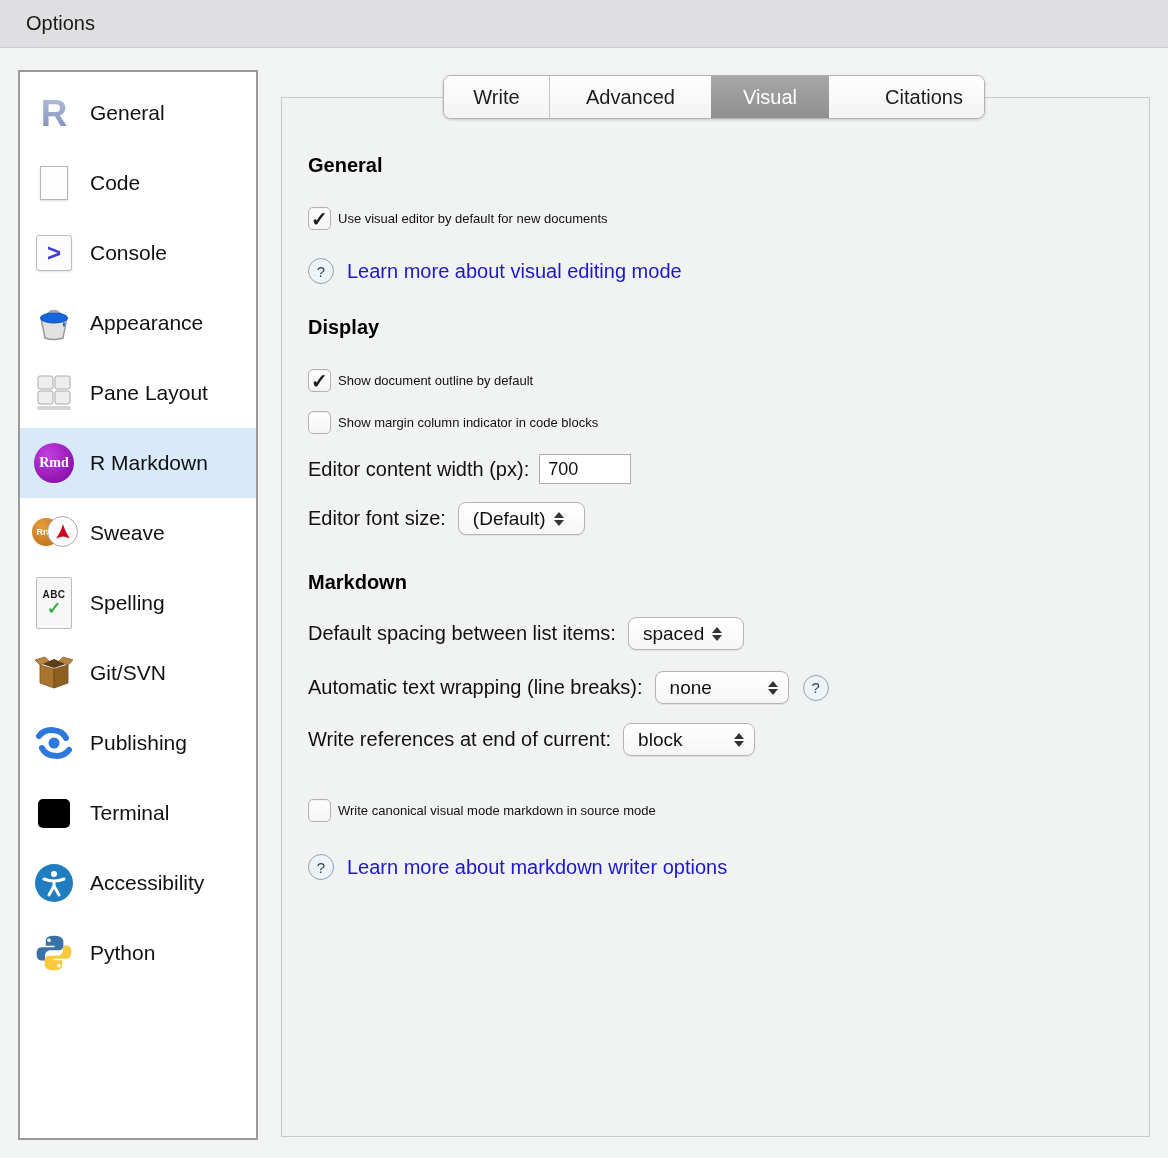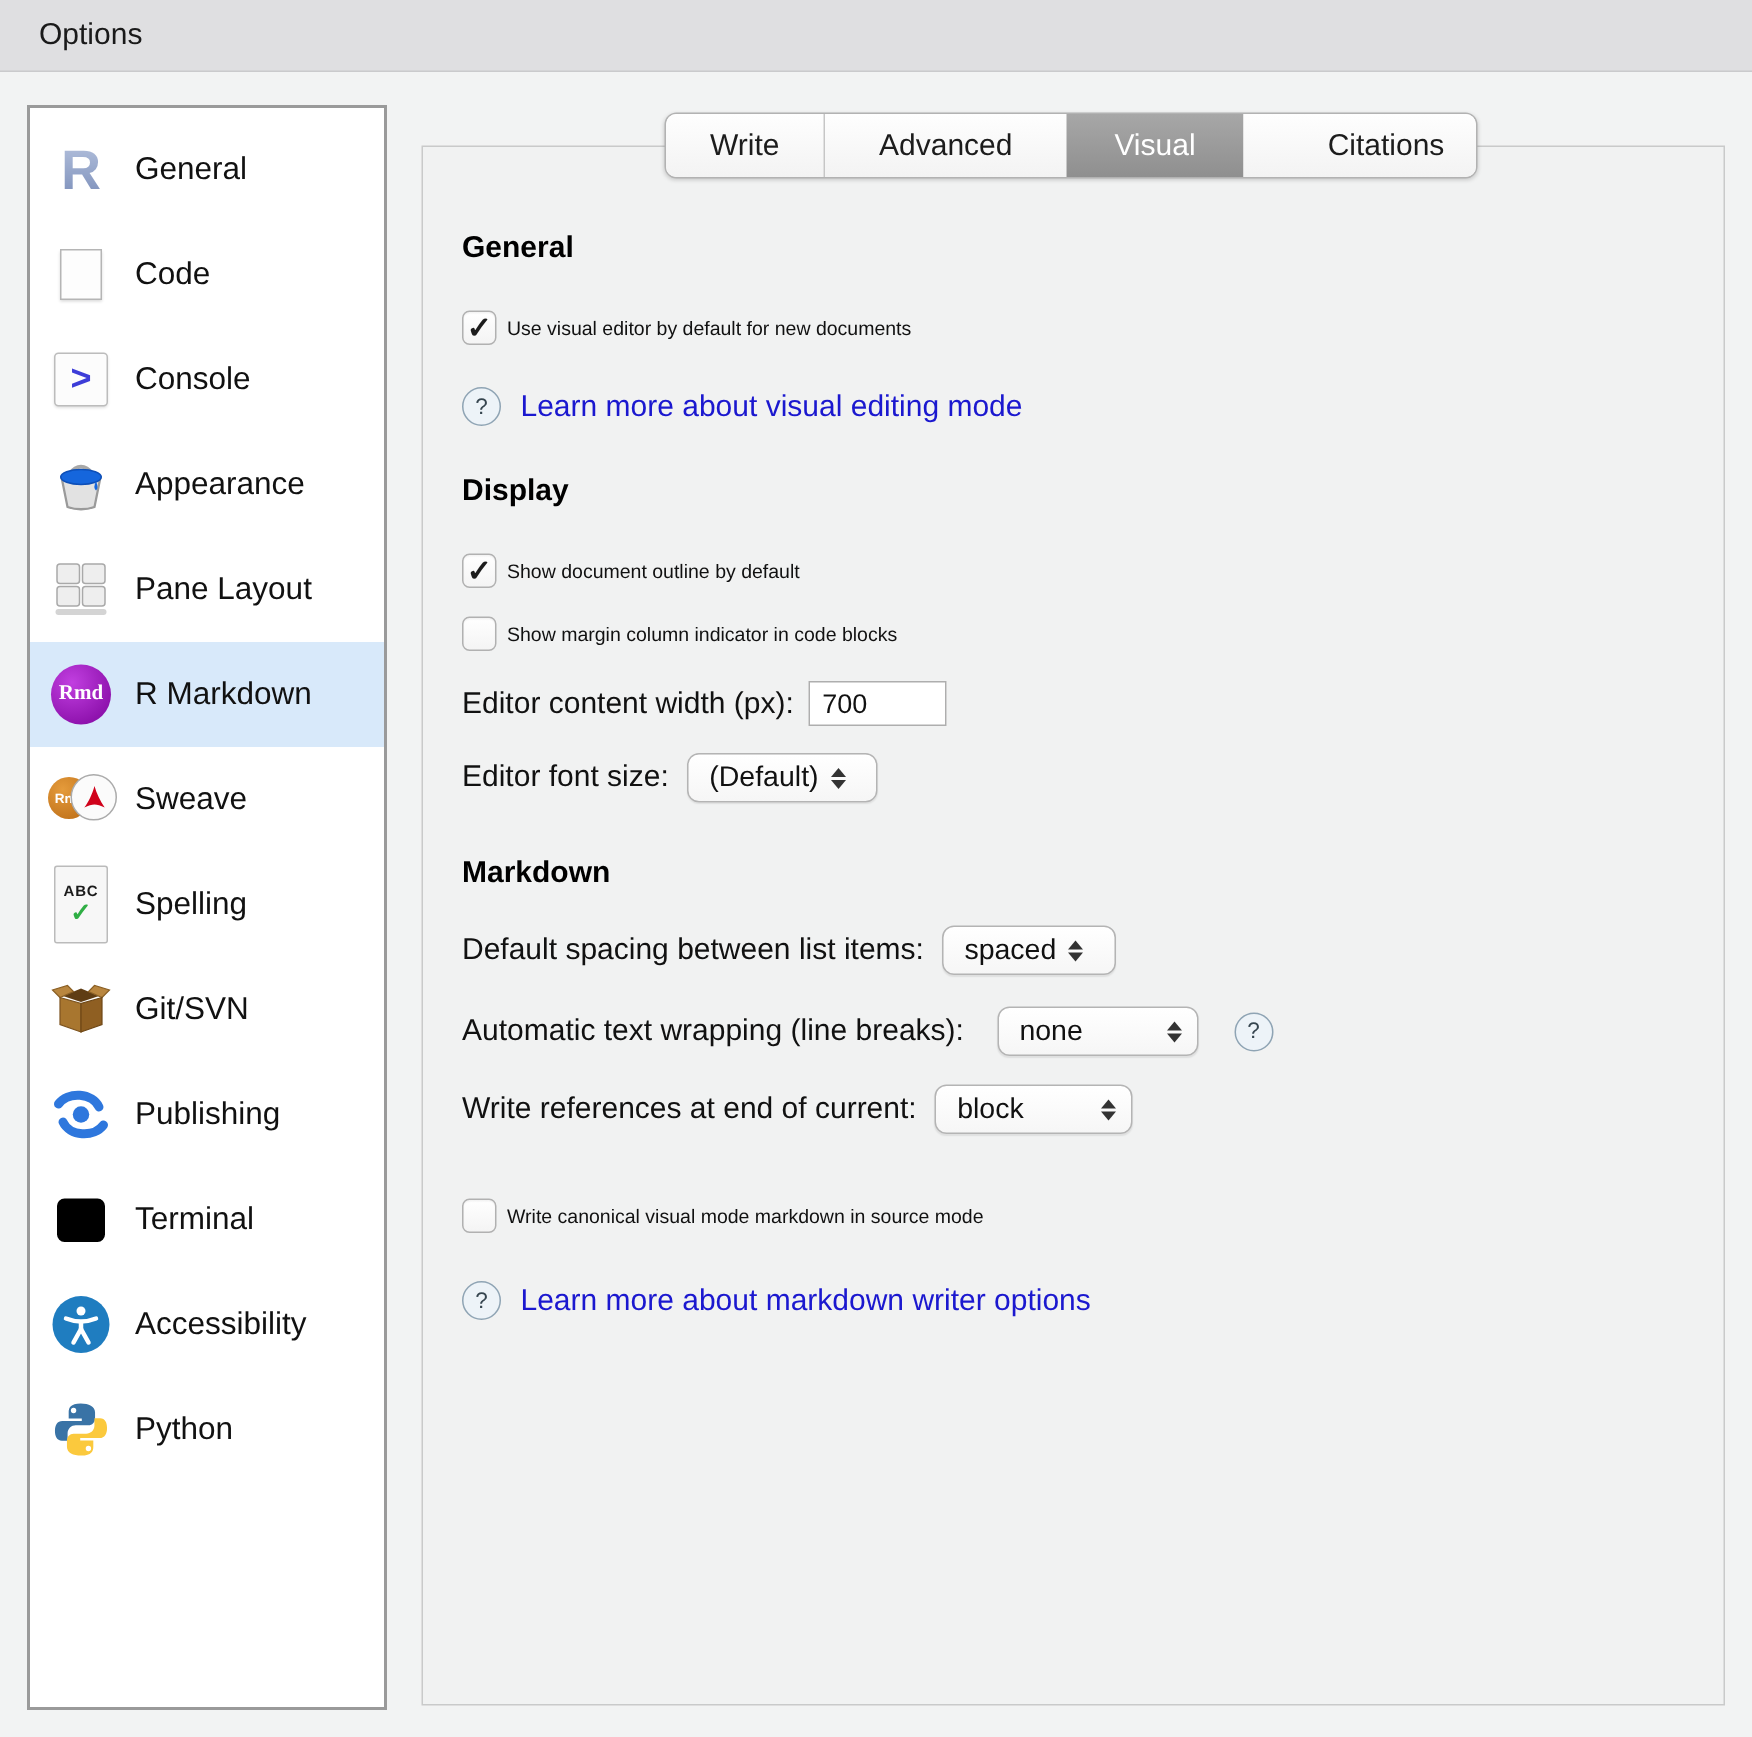--- a/index.html
+++ b/index.html
@@ -104,21 +104,21 @@
     font-size:20px; font-weight:bold; color:#1c1c1c; line-height:1; flex:0 0 23px;
   }
   .cb-label { font-size:13px; color:#111; margin-left:7px; }
   .row-cb1 { margin-top:30px; }
   .row-link1 { margin-top:28px; }
   .row-outline { margin-top:30px; }
   .row-margin { margin-top:19px; }
   .row-width { margin-top:20px; }
   .row-font { margin-top:18px; }
   .row-spacing { margin-top:23px; }
-  .row-wrapping { margin-top:21px;gap:10px; }
+  .row-wrapping { margin-top:21px; }
   .row-references { margin-top:19px; }
   .row-canonical { margin-top:43px; }
   .row-link2 { margin-top:32px; }
 
   .help-circle {
     width:26px; height:26px; border-radius:50%; background:#edf3f8;
     border:1px solid #8fa4b4; color:#36454f; font-size:15px;
     display:flex; align-items:center; justify-content:center; flex:0 0 26px;
   }
   .link { font-size:20px; color:#1b18cf; margin-left:13px; cursor:pointer; text-decoration:none; }

